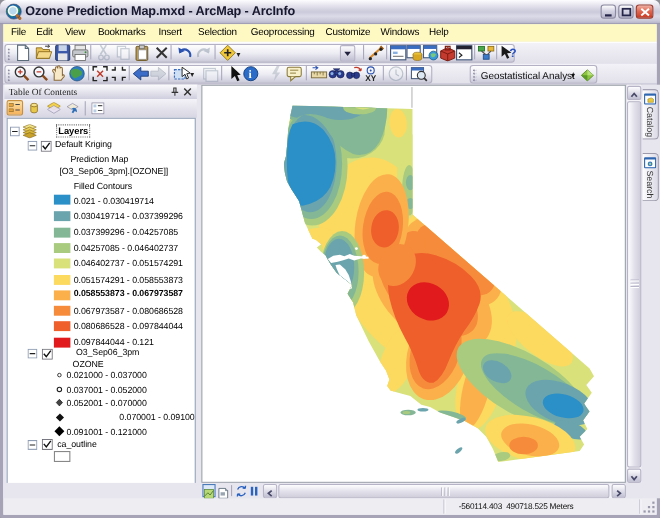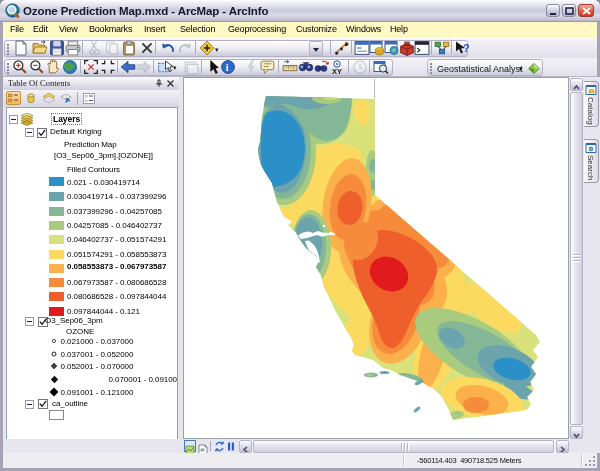--- a/index.html
+++ b/index.html
@@ -431,21 +431,21 @@
           <span class="ltext" style="left:60px;top:198.7px;">0.097844044 - 0.121</span>
 
         <svg style="position:absolute;left:18px;top:209px" width="9" height="9" viewBox="0 0 9 9">
             <rect x="0.5" y="0.5" width="8" height="8" fill="#fff" stroke="#8e9cb3"></rect>
             <path d="M2 4.5 h5" stroke="#222" stroke-width="1"></path>
           </svg>
         <svg style="position:absolute;left:31px;top:208.5px" width="10" height="10" viewBox="0 0 11 11">
             <rect x="0.5" y="0.5" width="10" height="10" fill="#fff" stroke="#6a6a74"></rect>
             <path d="M2 5 L4.5 8 L9 2" stroke="#111" stroke-width="1.4" fill="none"></path>
           </svg>
-        <span class="ltext" style="left:38px;top:208px;">O3_Sep06_3pm</span>
+        <span class="ltext" style="left:62px;top:208px;">O3_Sep06_3pm</span>
         <span class="ltext" style="left:59px;top:219px;">OZONE</span>
         <svg style="position:absolute;left:43px;top:229px" width="8" height="8">
             <circle cx="4" cy="4" r="1.6" fill="none" stroke="#222" stroke-width="0.8"></circle>
           </svg>
           <span class="ltext" style="left:53.5px;top:229px;">0.021000 - 0.037000</span>
         <svg style="position:absolute;left:43px;top:241.7px" width="8" height="8">
             <circle cx="4" cy="4" r="2" fill="none" stroke="#222" stroke-width="1"></circle>
           </svg>
           <span class="ltext" style="left:53.5px;top:241.7px;">0.037001 - 0.052000</span>
         <svg style="position:absolute;left:43px;top:254.3px" width="8" height="8">

